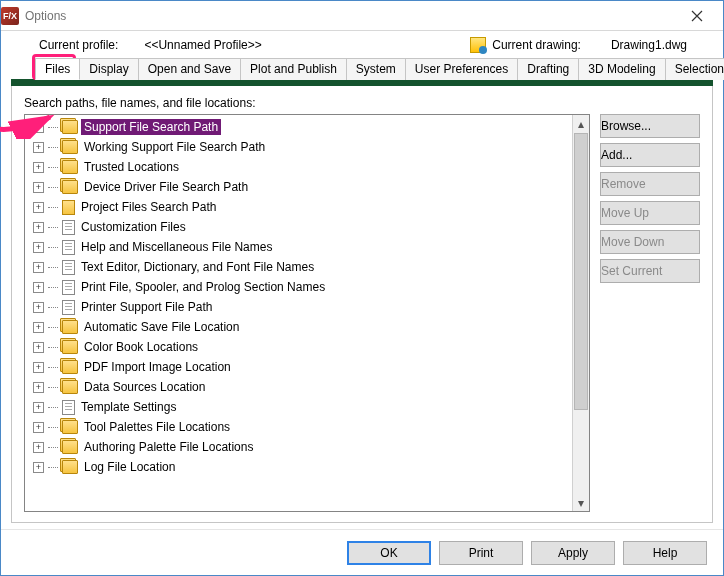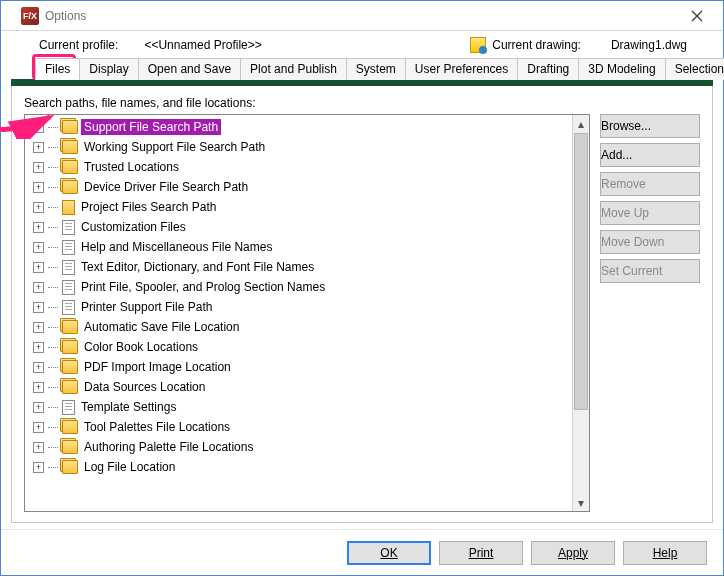--- a/index.html
+++ b/index.html
@@ -1,18 +1,18 @@
 <!DOCTYPE html>
 <html><head>
 <meta charset="utf-8">
 <style>
   * { box-sizing: border-box; font-family: "Segoe UI", Tahoma, sans-serif; font-size: 12px; }
   body { margin: 0; padding: 0; background: #fff; }
   .window { width: 724px; height: 576px; border: 1px solid #4a88c7; background: #fff; position: relative; display:flex; flex-direction:column; }
-  .titlebar { height: 30px; background: #fff; display:flex; align-items:center; padding: 0 4px 0 20px; border-bottom: 1px solid #d8d8d8; }
+  .titlebar { height: 30px; background: #fff; display:flex; align-items:center; padding: 0 4px 0 0; border-bottom: 1px solid #d8d8d8; }
   .titlebar .app-icon { width: 18px; height: 18px; background: linear-gradient(135deg,#c0392b,#7b241c); color:#fff; font-size:9px; font-weight:bold; display:flex; align-items:center; justify-content:center; border-radius:2px; margin-right:6px; }
   .titlebar .title { flex:1; font-size:12px; color:#737373; }
   .titlebar .close { width: 44px; height: 28px; display:flex; align-items:center; justify-content:center; color:#333; }
 
   .content { flex:1; padding: 4px 10px 6px 10px; display:flex; flex-direction:column; }
 
   .profile-row { display:flex; align-items:center; margin: 2px 0 2px 28px; gap: 6px; }
   .profile-row .lbl { color:#000; }
   .profile-row .val { margin-left: 20px; }
   .profile-row .spacer { flex:1; }
@@ -35,32 +35,32 @@
   .expander { width:11px; height:11px; border:1px solid #8a8a8a; display:flex; align-items:center; justify-content:center; font-size:9px; line-height:1; color:#3a3a3a; background:#fff; }
   .dots { width:10px; border-top:1px dotted #888; margin: 0 1px; }
   .folder-icon { width:16px; height:14px; position:relative; }
   .folder-icon.stack::before, .folder-icon.stack::after { content:""; position:absolute; border:1px solid #b8860b; background:linear-gradient(#ffe08a,#f6c440); border-radius:1px; }
   .folder-icon.stack::before { inset:-2px 2px 2px -2px; }
   .folder-icon.stack::after { inset:0; }
   .doc-icon { width:13px; height:15px; border:1px solid #888; background:#fff; position:relative; }
   .doc-icon::before { content:""; position:absolute; top:2px; left:2px; right:2px; height:1px; background:#aaa; box-shadow: 0 3px 0 #aaa, 0 6px 0 #aaa; }
   .proj-icon { width:13px; height:15px; border:1px solid #b8860b; background:linear-gradient(#ffe08a,#f6c440); }
   .item-text { padding: 1px 3px; }
-  .item-text.selected { background:#a21caf; color:#fff; }
+  .item-text.selected { background:#701a75; color:#fff; }
 
   .vscroll { width:17px; background:#f0f0f0; border-left:1px solid #d0d0d0; display:flex; flex-direction:column; }
   .vscroll .arrow { height:17px; display:flex; align-items:center; justify-content:center; color:#555; background:#f0f0f0; }
   .vscroll .thumb { flex:1; margin:1px; background:#cfcfcf; border:1px solid #b5b5b5; }
   .vscroll .track { flex:0.3; }
 
   .side-buttons { width:100px; display:flex; flex-direction:column; gap:5px; }
   .btn { height:24px; border:1px solid #adadad; background:#e1e1e1; line-height:22px; }
   .btn.disabled { color:#8a8a8a; }
 
-  .footer { height:46px; display:flex; align-items:center; justify-content:flex-end; gap:8px; padding: 0 16px; border-top:1px solid #e6e6e6;text-decoration:underline; }
+  .footer { height:46px; display:flex; align-items:center; justify-content:flex-end; gap:8px; padding: 0 16px; border-top:1px solid #e6e6e6; }
   .fbtn { width:84px; height:24px; border:1px solid #adadad; background:#e1e1e1; text-align:center; line-height:22px; }
   .fbtn.primary { border:2px solid #2e82e6; line-height:20px; }
 
   .arrow-annot { position:absolute; left:-7px; top:98px; pointer-events:none; }
 </style>
 </head>
 <body>
 
 <div class="window">
 

